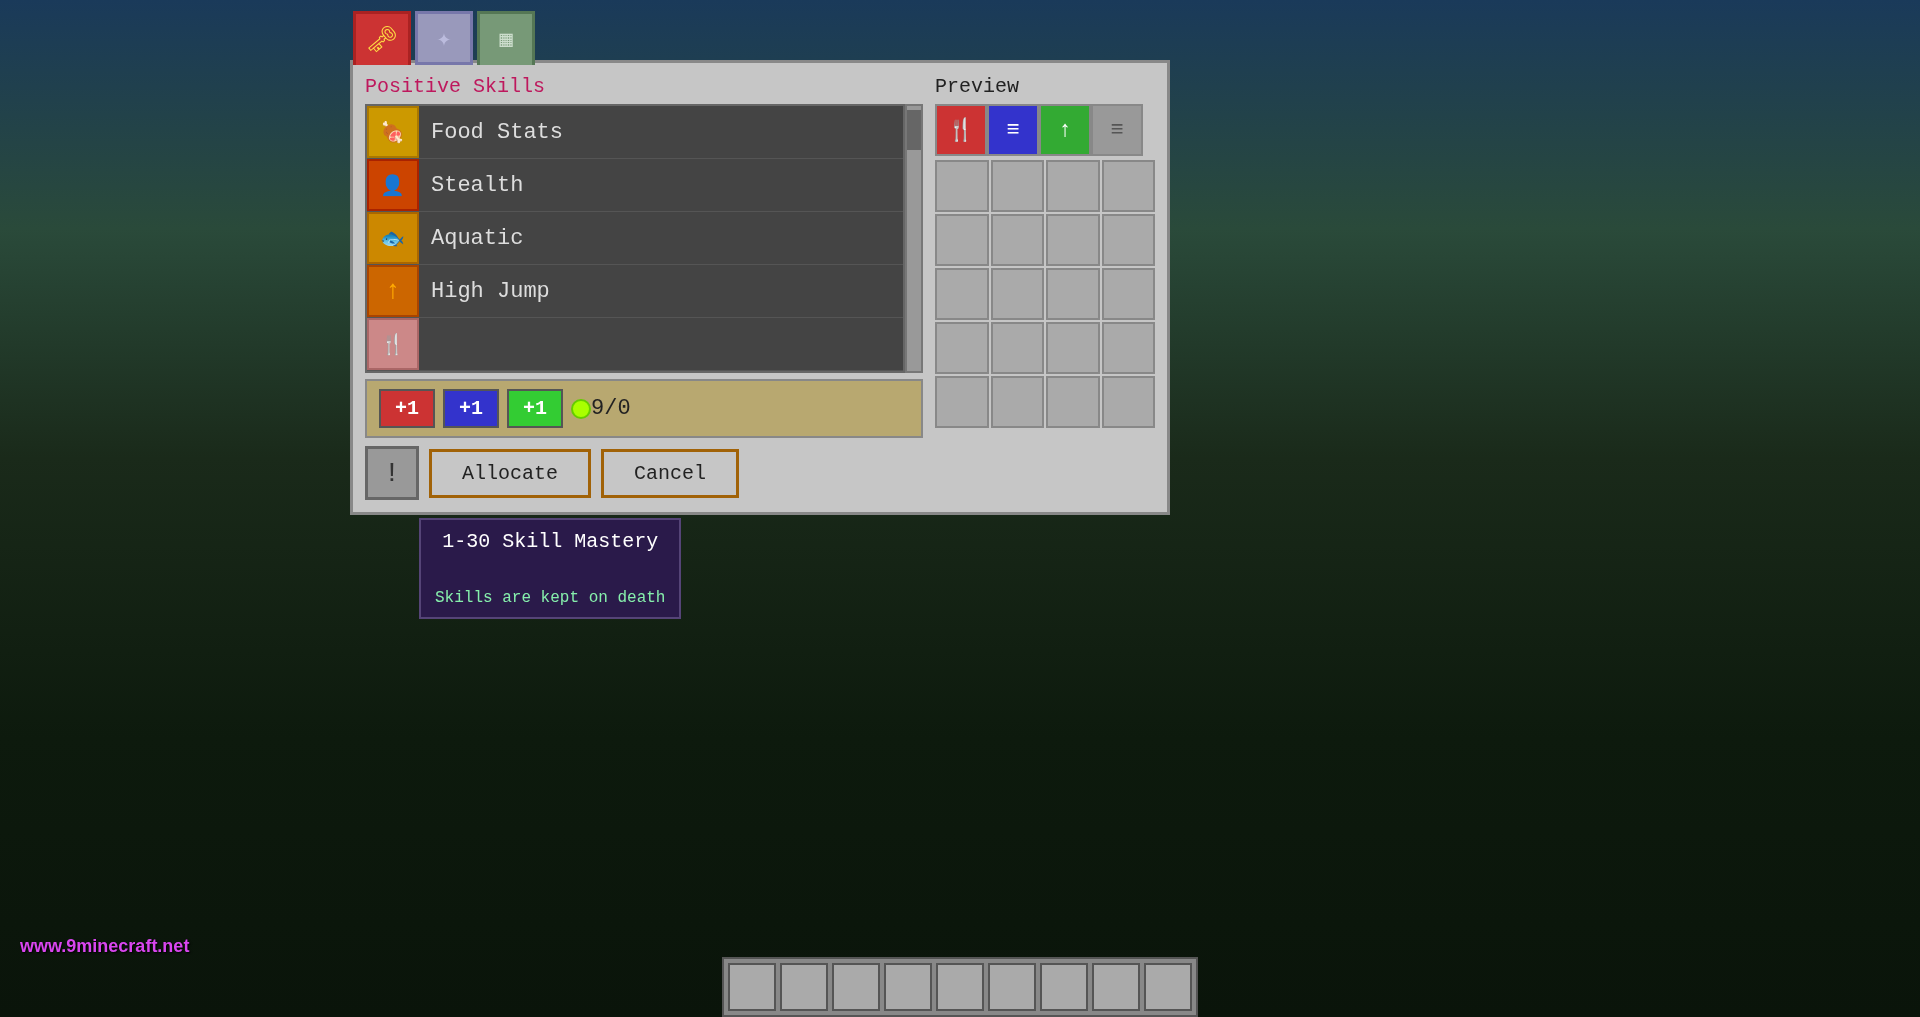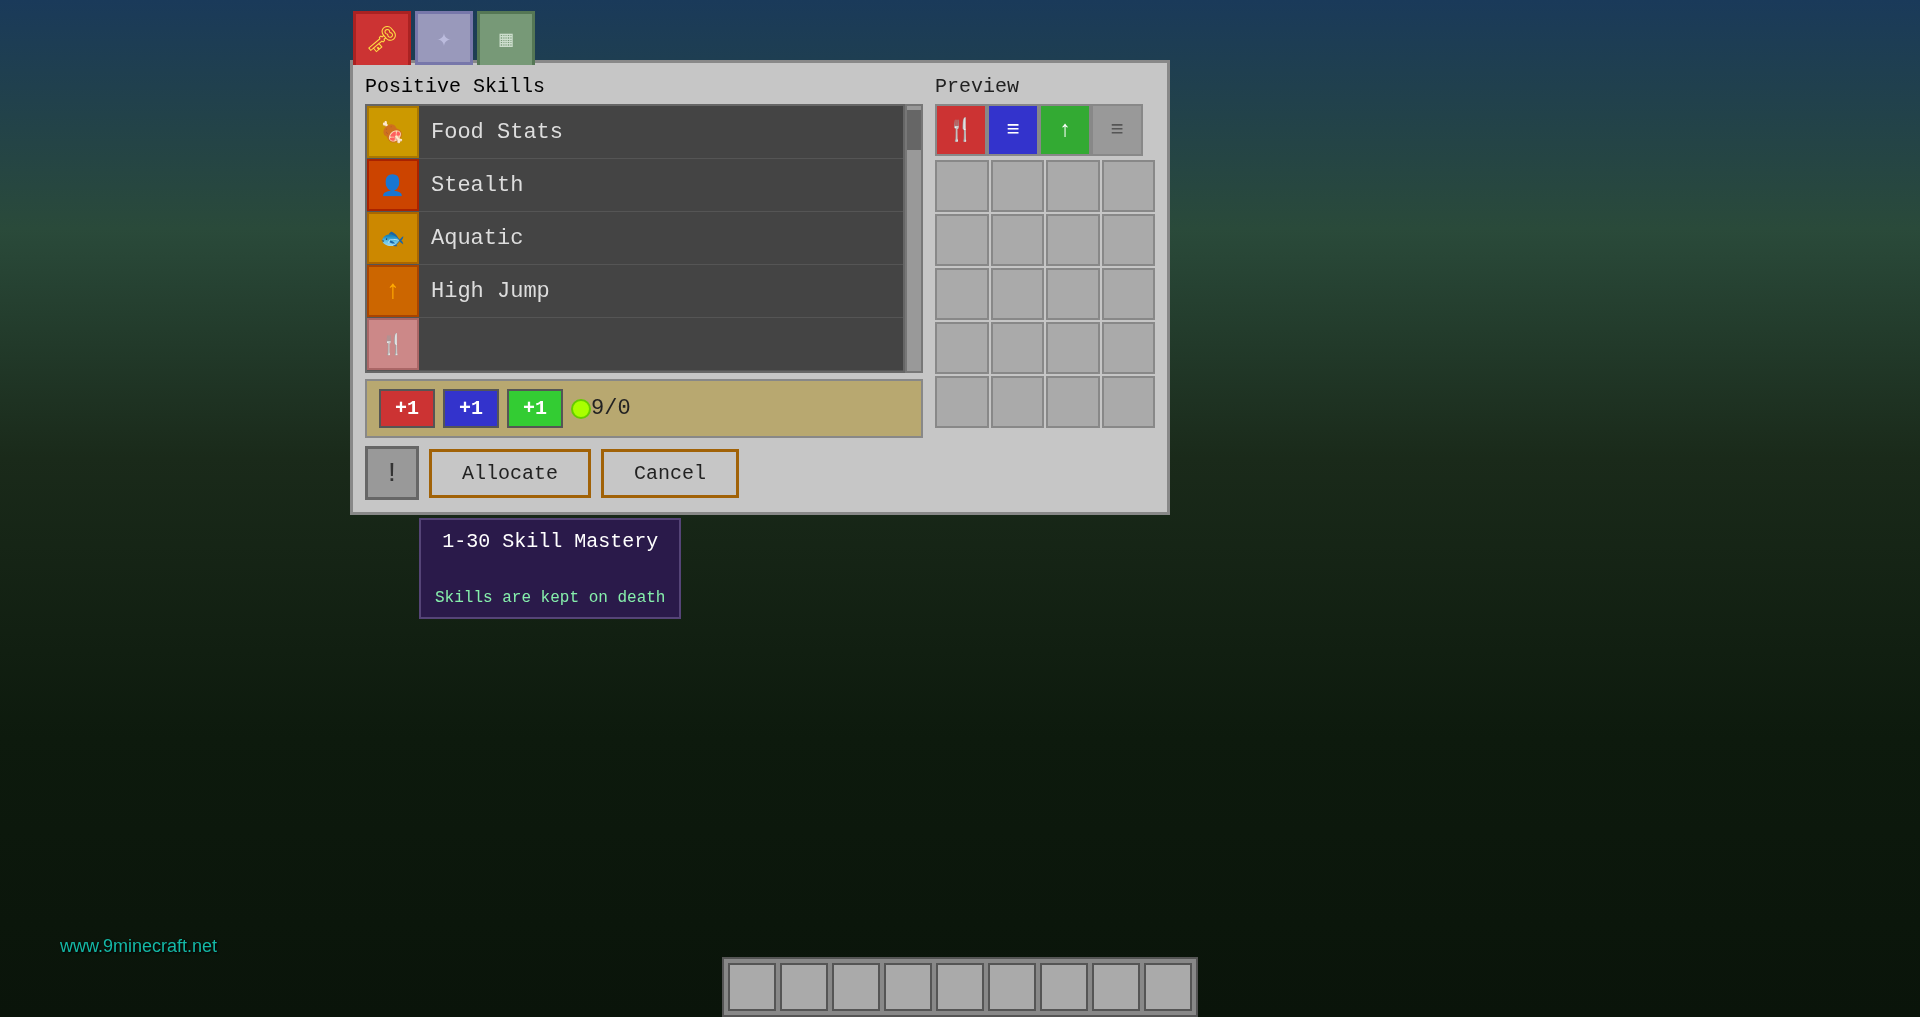--- a/index.html
+++ b/index.html
@@ -52,26 +52,25 @@
       height: 48px;
       background: #aaa;
       border: 2px solid #555;
     }
 
     
     .watermark {
       position: absolute;
       bottom: 60px;
       left: 20px;
-      color: #14b8a6;
+      color: #d946ef;
       font-size: 18px;
-      font-weight: normal;
+      font-weight: bold;
       font-family: Arial, sans-serif;
       text-shadow: 1px 1px 2px #000;
-      margin-left: 40px;
     }
 
     
     .dialog {
       position: absolute;
       top: 60px;
       left: 350px;
       width: 820px;
       background: #c6c6c6;
       border: 3px solid #888;
@@ -127,21 +126,21 @@
     
     .skills-panel {
       flex: 1;
       display: flex;
       flex-direction: column;
       gap: 0;
     }
 
     .skills-header {
       font-size: 20px;
-      color: #000000;
+      color: #be185d;
       margin-bottom: 6px;
       font-family: 'Courier New', monospace;
     }
 
     .skills-list-container {
       position: relative;
       display: flex;
     }
 
     .skills-list {

